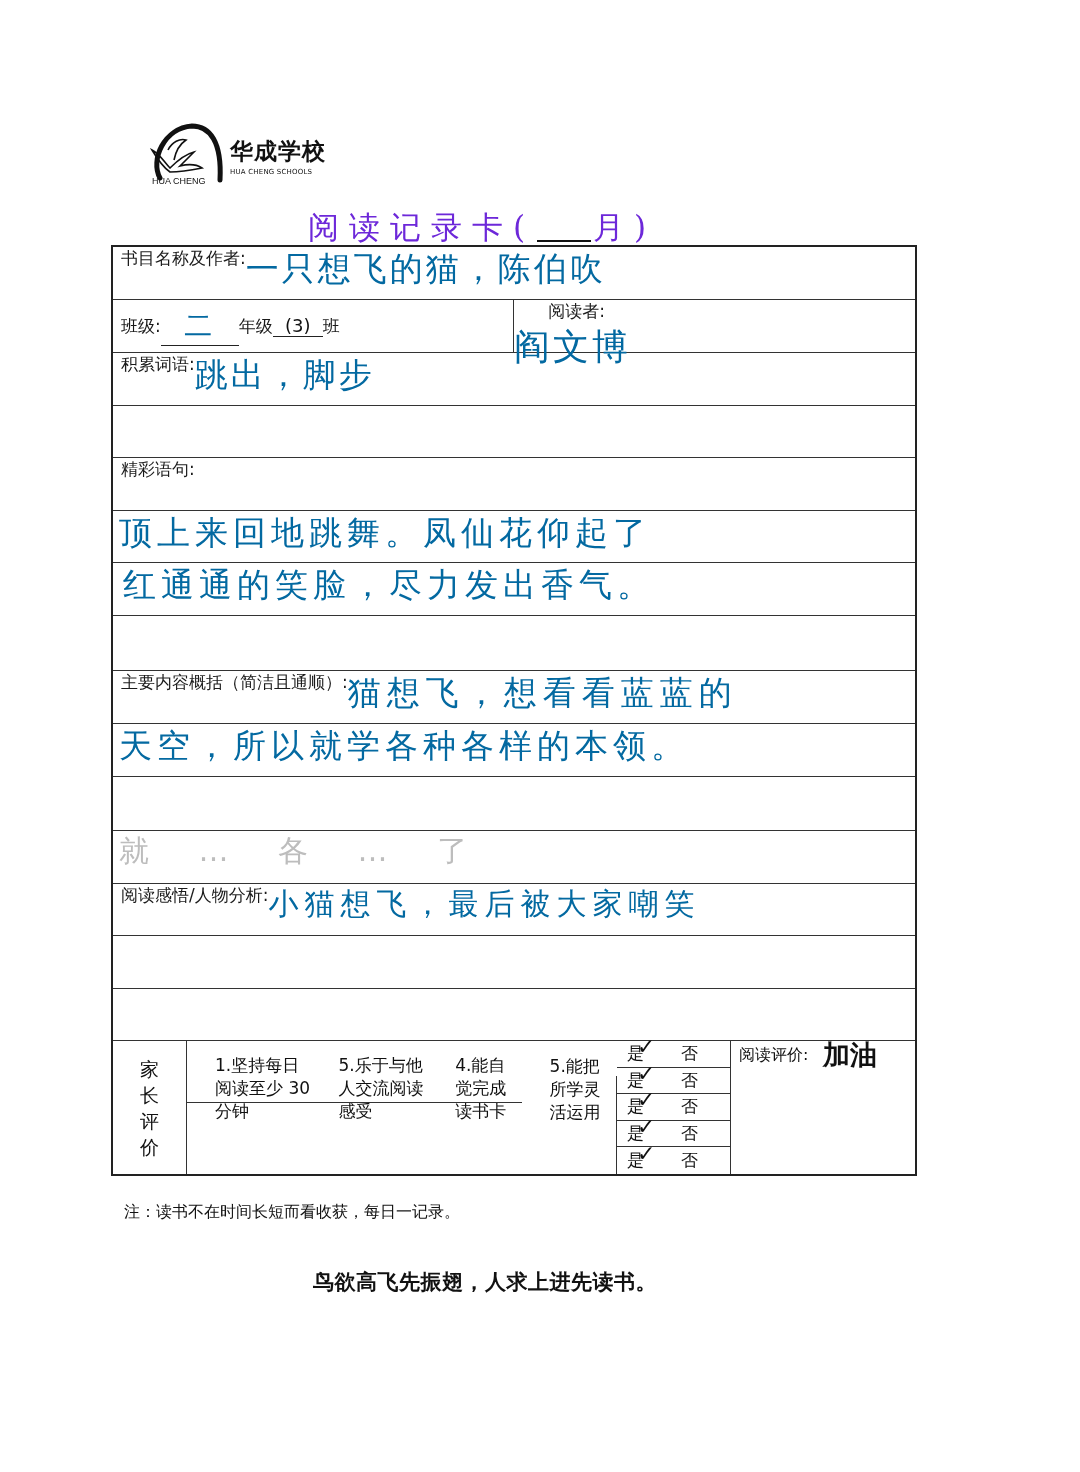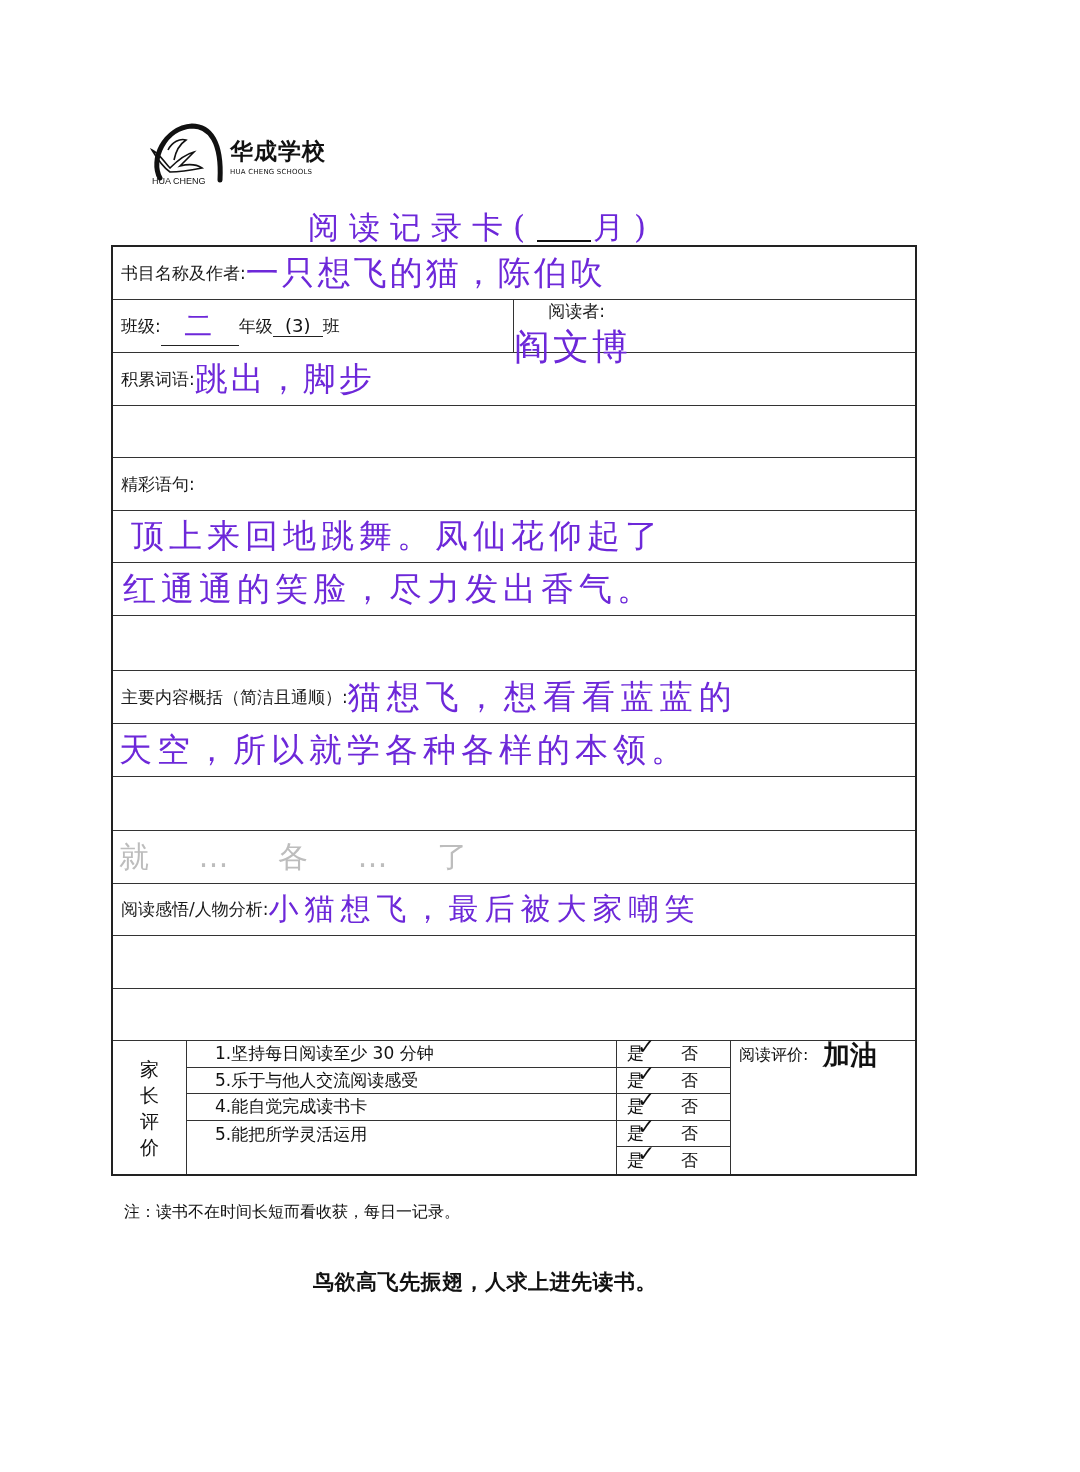--- a/index.html
+++ b/index.html
@@ -15,36 +15,36 @@
     .logo-arc-text { position: absolute; left: 6px; top: 56px; font-size: 9px; color: #111; font-family: "Liberation Sans", sans-serif; }
 
     .title {
       position: absolute; left: 308px; top: 207px;
       font-size: 31px; letter-spacing: 10px; color: #6d28d9;
       font-family: "DejaVu Serif", "Liberation Serif", serif;
     }
     .title .month-blank { display: inline-block; width: 54px; border-bottom: 2px solid #111; height: 26px; vertical-align: -4px; margin: 0 2px; }
 
     .card { position: absolute; left: 111px; top: 245px; width: 806px; border: 2px solid #222; box-sizing: border-box; }
-    .row { position: relative; border-bottom: 1.5px solid #333; box-sizing: border-box; display: flex; align-items: center; }
+    .row { position: relative; border-bottom: 1.5px solid #333; box-sizing: border-box; display: flex; align-items: flex-start; }
     .row:last-child { border-bottom: none; }
     .label { font-size: 17px; color: #1a1a1a; padding-left: 8px; white-space: nowrap; }
     .hand {
-      font-family: "DejaVu Sans", sans-serif; font-size: 33px; color: #6d28d9;
+      font-family: "DejaVu Sans", sans-serif; font-size: 33px; color: #0369a1;
       letter-spacing: 3px; white-space: nowrap; font-weight: normal;
     }
     .hand.faint { color: #bdbdbd; font-size: 30px; letter-spacing: 20px; }
     .split { position: absolute; left: 400px; top: 0; bottom: 0; border-left: 1.5px solid #333; }
     .cell-left, .cell-right { display: flex; align-items: center; height: 100%; }
     .cell-right { position: absolute; left: 401px; top: 0; bottom: 0; flex-direction: column; }
     .uline { display: inline-block; border-bottom: 1.5px solid #222; text-align: center; font-family: "DejaVu Sans", sans-serif; }
 
     .parent { position: relative; height: 133px; border-top: none; display: flex; }
     .parent-side { width: 73px; border-right: 1.5px solid #333; display: flex; flex-direction: column; align-items: center; justify-content: center; font-size: 19px; line-height: 26px; }
-    .parent-items { width: 429px; border-right: 1.5px solid #333; display: flex; flex-direction: column; }
+    .parent-items { width: 429px; border-right: 1.5px solid #333; display: flex; flex-direction: row; margin-top: 35px; }
     .parent-yn { width: 113px; border-right: 1.5px solid #333; display: flex; flex-direction: column; }
     .parent-eval { flex: 1; position: relative; }
     .pi { height: 26.6px; border-bottom: 1.5px solid #333; box-sizing: border-box; display: flex; align-items: center; padding-left: 28px; font-size: 17px; }
     .pi:last-child { border-bottom: none; }
     .yn { height: 26.6px; border-bottom: 1.5px solid #333; box-sizing: border-box; display: flex; align-items: center; font-size: 17px; padding-left: 10px; }
     .yn:last-child { border-bottom: none; }
     .yn .yes { position: relative; width: 42px; }
     .yn .check { position: absolute; left: 10px; top: -8px; font-size: 22px; font-weight: bold; color: #111; }
     .yn .no { margin-left: 12px; }
     .eval-label { position: absolute; left: 8px; top: 4px; font-size: 16px; }
@@ -95,21 +95,21 @@
 
   <div class="row" style="height:53px">
     <span class="label">积累词语:</span>
     <span class="hand">跳出，脚步</span>
   </div>
   <div class="row" style="height:52px"></div>
 
   <div class="row" style="height:53px">
     <span class="label">精彩语句:</span>
   </div>
-  <div class="row" style="height:52px;padding-left:18px">
+  <div class="row" style="height:52px;padding-left:6px">
     <span class="hand" style="letter-spacing:5px">顶上来回地跳舞。凤仙花仰起了</span>
   </div>
   <div class="row" style="height:53px;padding-left:10px">
     <span class="hand" style="letter-spacing:5px">红通通的笑脸，尽力发出香气。</span>
   </div>
   <div class="row" style="height:55px">
     <span class="hand"></span>
   </div>
 
   <div class="row" style="height:53px">

